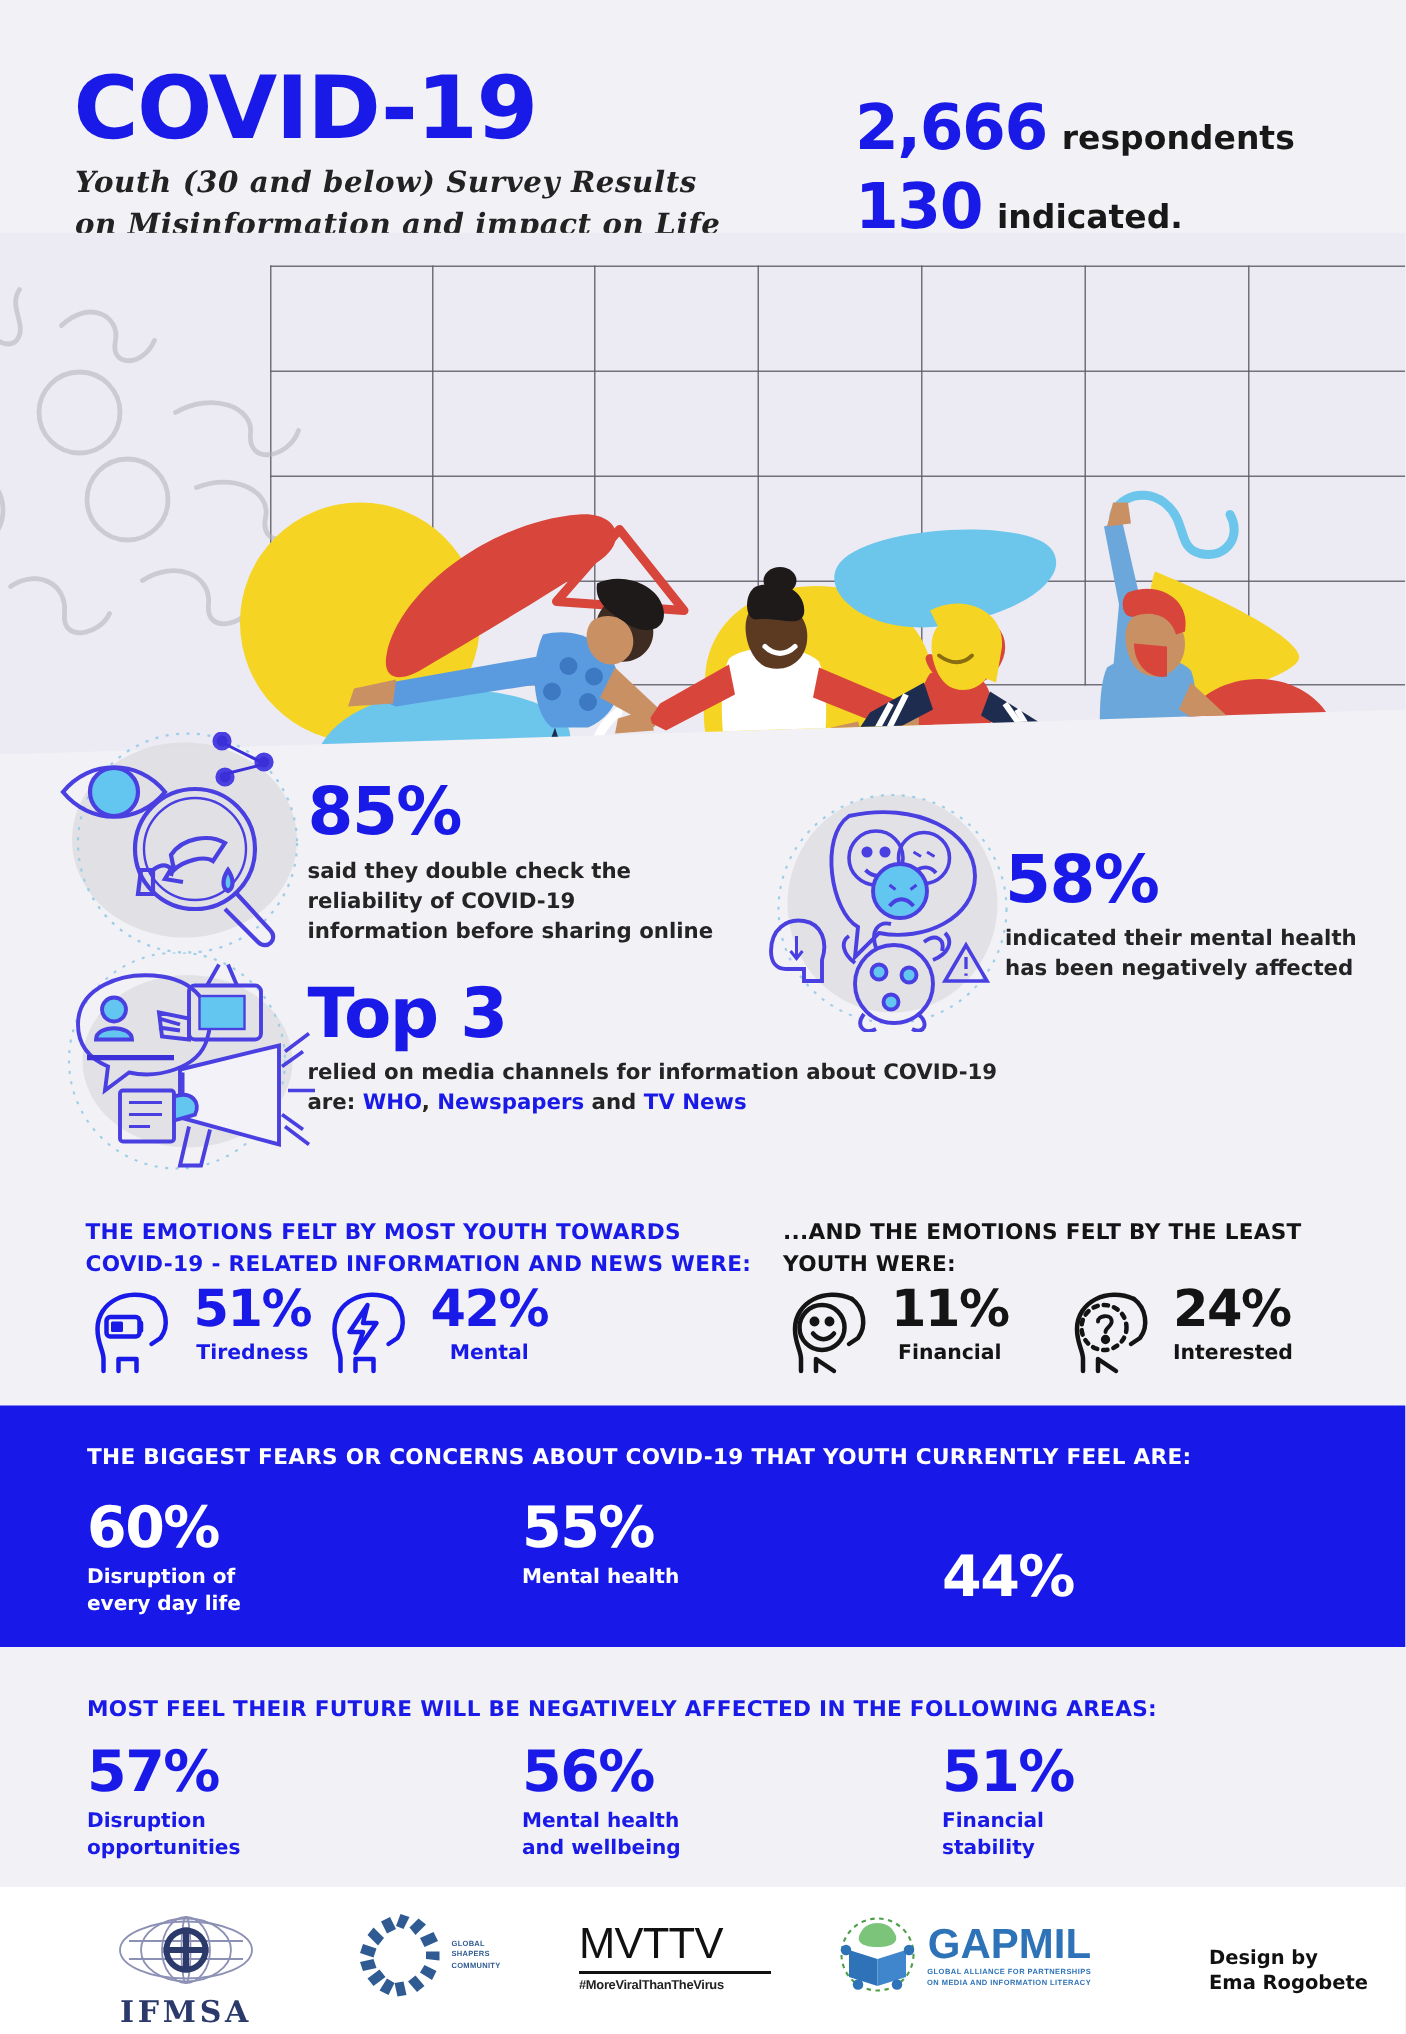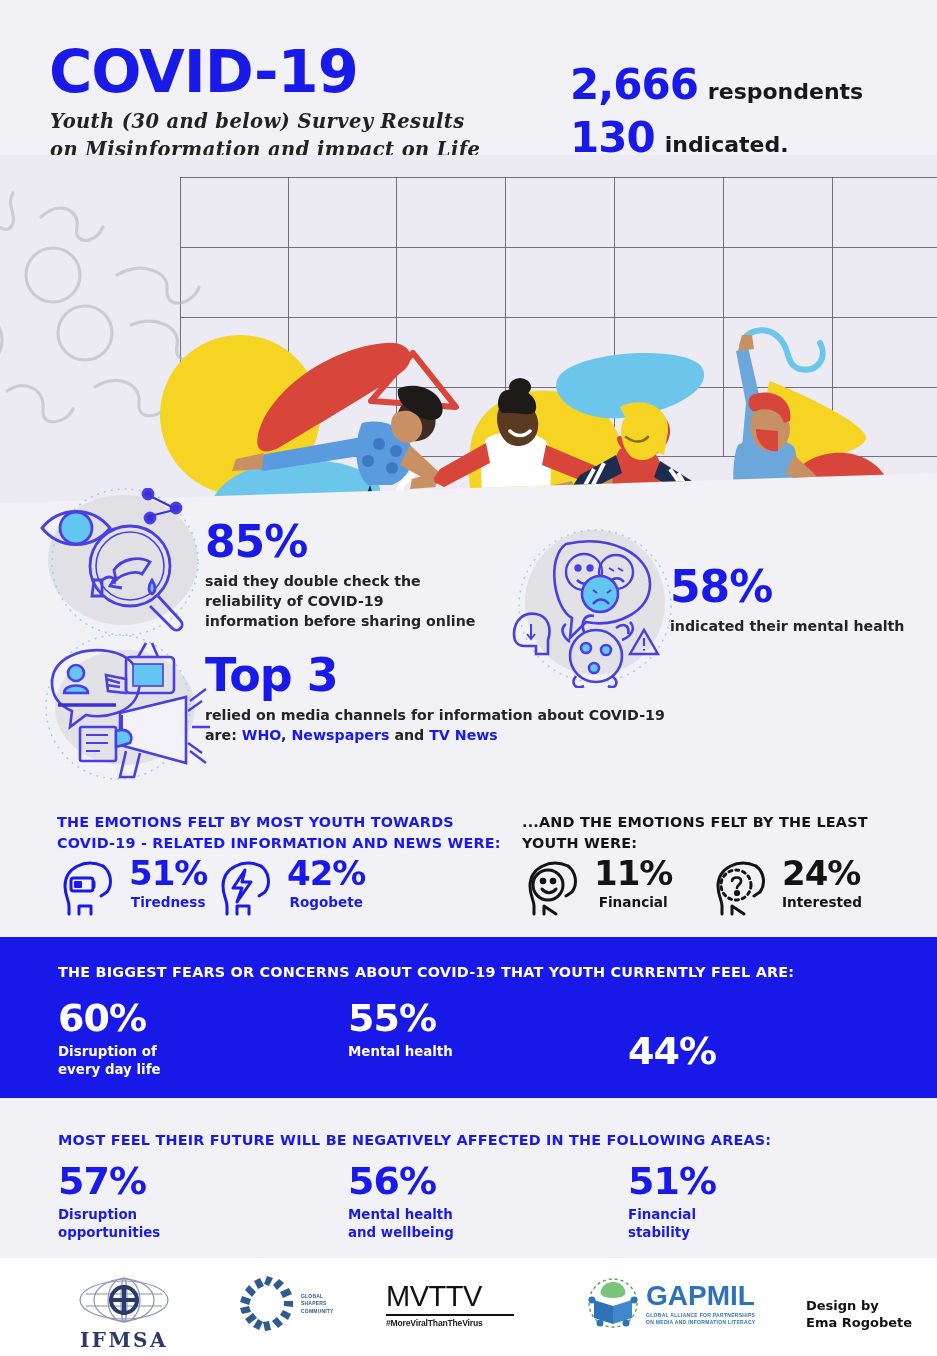--- a/index.html
+++ b/index.html
@@ -356,20 +356,21 @@
         <path d="M130 126 L158 126 L144 102 Z" stroke-width="2.4"></path>
         <path d="M144 110 L144 118 M144 121 L144 122.5" stroke-width="2.2"></path>
         <path d="M14 106 C14 92 24 84 36 86 C48 88 52 100 48 112 L48 126 L36 126 L36 118 L24 118 C18 118 14 114 14 106 Z"></path>
         <path d="M31 96 L31 110 M27 106 L31 111 L35 106" stroke-width="2"></path>
       </g>
     </svg>
     <div class="stat-block" style="left:670px;top:95px;width:260px;">
       <div class="stat-big">58%</div>
       <div class="stat-txt">
         <div>indicated their mental health</div>
+        <div>has been negatively affected</div>
       </div>
     </div>
 
     <div class="blob-gray" style="left:55px;top:180px;width:140px;height:115px;opacity:.6;"></div>
     <svg class="icon-art" style="left:30px;top:165px;" width="180" height="145" viewBox="0 0 180 145">
       <g fill="none" stroke="#4a3fe0" stroke-width="2.6">
         <circle cx="88" cy="72" r="72" stroke="#9ecde8" stroke-width="1.4" stroke-dasharray="2 5"></circle>
         <path d="M22 48 C22 24 50 12 78 16 C104 20 114 40 108 58 C102 78 74 84 56 80 L40 92 L42 76 C28 70 22 60 22 48 Z"></path>
         <circle cx="46" cy="38" r="8" fill="#62C6F0" stroke="#4a3fe0"></circle>
         <path d="M34 58 C34 48 58 48 58 58 Z" fill="#62C6F0" stroke="#4a3fe0"></path>
@@ -425,21 +426,21 @@
     <div class="em-item" style="left:215px;top:56px;">
       <svg width="62" height="62" viewBox="0 0 62 62">
         <g fill="none" stroke="#1A1AE8" stroke-width="3" stroke-linecap="round" stroke-linejoin="round">
           <path d="M46 10 C28 2 8 12 8 30 C8 40 12 44 12 50 L12 58 M22 58 L22 50 L34 50 L34 58"></path>
           <path d="M46 10 C54 16 56 28 50 36 L44 40"></path>
           <path d="M30 14 L18 32 L27 32 L22 46 L36 26 L27 26 Z"></path>
         </g>
       </svg>
       <div style="margin-left:10px;">
         <div class="em-pct c-blue">42%</div>
-        <div class="em-lab c-blue">Rogobete</div>
+        <div class="em-lab c-blue">Mental</div>
       </div>
     </div>
 
     <div style="position:absolute;left:522px;top:12px;" class="em-head black">
       <div>...AND THE EMOTIONS FELT BY THE LEAST</div>
       <div>YOUTH WERE:</div>
     </div>
 
     <div class="em-item" style="left:522px;top:56px;">
       <svg width="62" height="62" viewBox="0 0 62 62">
@@ -568,21 +569,21 @@
         <div>COMMUNITY</div>
       </div>
     </div>
 
     <div class="logo" style="left:386px;top:22px;">
       <div class="mvttv-txt">MVTTV</div>
       <div class="mvttv-rule"></div>
       <div class="mvttv-sub">#MoreViralThanTheVirus</div>
     </div>
 
-    <div class="logo" style="left:586px;top:18px;display:flex;align-items:center;">
+    <div class="logo" style="left:558px;top:18px;display:flex;align-items:center;text-align:right;">
       <svg width="54" height="54" viewBox="0 0 54 54">
         <circle cx="27" cy="27" r="24" fill="none" stroke="#4f9f4a" stroke-width="1.4" stroke-dasharray="3 3"></circle>
         <path d="M16 12 C20 4 34 4 38 12 C42 18 38 22 27 22 C16 22 12 18 16 12 Z" fill="#7cc47a"></path>
         <path d="M8 24 L27 30 L27 48 L8 42 Z" fill="#2e73b8"></path>
         <path d="M46 24 L27 30 L27 48 L46 42 Z" fill="#3f86cc"></path>
         <circle cx="6" cy="24" r="3.5" fill="#2e73b8"></circle>
           <circle cx="48" cy="24" r="3.5" fill="#2e73b8"></circle>
         <circle cx="14" cy="47" r="3.5" fill="#2e73b8"></circle>
           <circle cx="40" cy="47" r="3.5" fill="#2e73b8"></circle>
       </svg>

